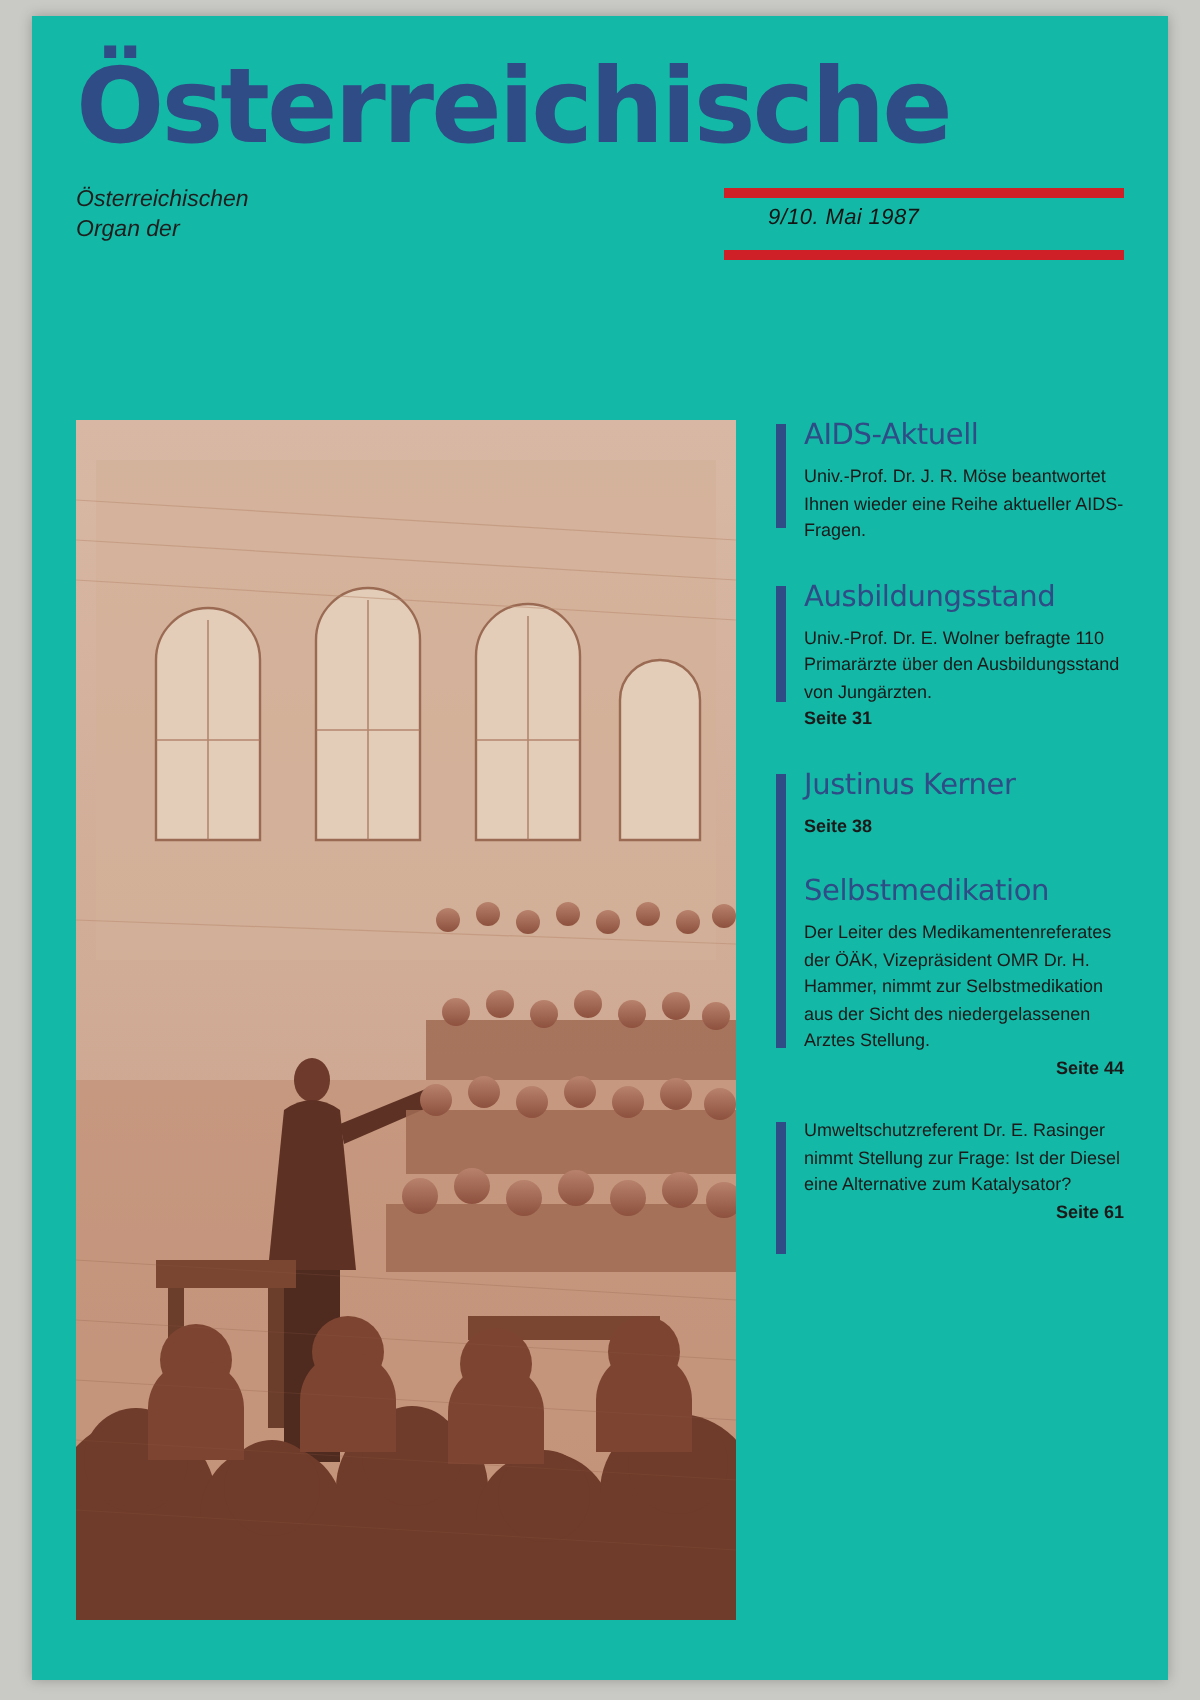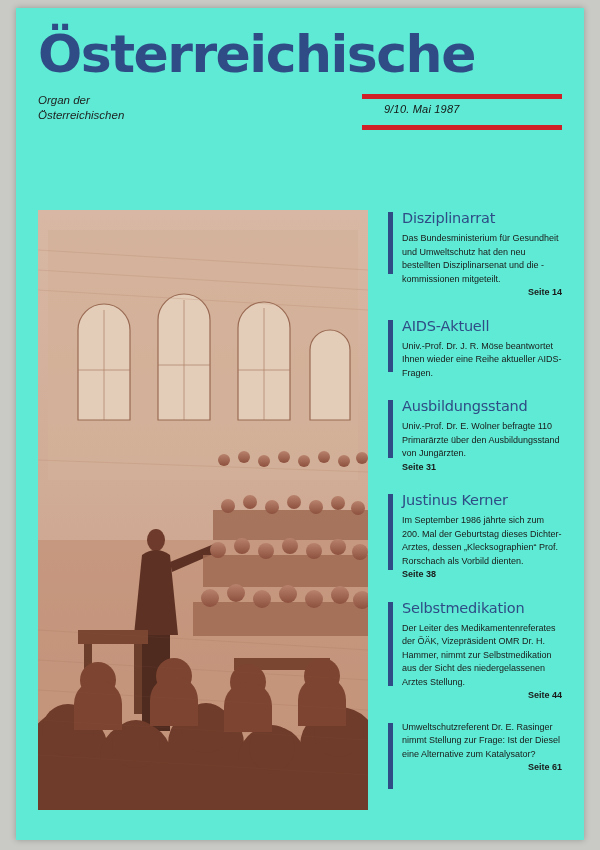--- a/index.html
+++ b/index.html
@@ -14,21 +14,21 @@
     font-family: "Liberation Sans", sans-serif;
   }
 
   
   #cover {
     position: absolute;
     left: 16px;
     top: 8px;
     width: 568px;
     height: 832px;
-    background: #5eead4;
+    background: #14b8a6;
     box-shadow: 0 0 6px rgba(0,0,0,0.25);
   }
 
   
   .masthead {
     position: absolute;
     left: 22px;
     top: 22px;
     width: 524px;
   }
@@ -132,22 +132,22 @@
   }
 </style>
 </head>
 <body>
 
 <div id="cover">
 
   <div class="masthead">
     <div class="mast-title">Österreichische</div>
     <div class="organ">
+      <div>Österreichischen</div>
       <div>Organ der</div>
-      <div>Österreichischen</div>
     </div>
   </div>
 
   <div class="datewrap">
     <div class="stripe s1"></div>
     <div class="stripe s2"></div>
     <div class="date-text">9/10. Mai 1987</div>
   </div>
 
   <div class="illo">
@@ -270,44 +270,37 @@
         <line x1="0" y1="450" x2="330" y2="470"></line>
         <line x1="0" y1="480" x2="330" y2="500"></line>
         <line x1="0" y1="510" x2="330" y2="530"></line>
         <line x1="0" y1="545" x2="330" y2="565"></line>
       </g>
     </svg>
   </div>
 
   <div class="toc">
 
-    <div class="toc-item">
-      <div class="toc-bar" style="height:62px"></div>
-      <div class="toc-head">Disziplinarrat</div>
-      <div class="toc-body">Das Bundesministerium für Gesundheit und Umweltschutz hat den neu bestellten Disziplinarsenat und die -kommissionen mitgeteilt.</div>
-      <div class="toc-body" style="text-align:right"><span class="page-ref">Seite 14</span></div>
-    </div>
 
     <div class="toc-item">
       <div class="toc-bar" style="height:52px"></div>
       <div class="toc-head">AIDS-Aktuell</div>
       <div class="toc-body">Univ.-Prof. Dr. J. R. Möse beantwortet Ihnen wieder eine Reihe aktueller AIDS-Fragen.</div>
     </div>
 
     <div class="toc-item">
       <div class="toc-bar" style="height:58px"></div>
       <div class="toc-head">Ausbildungsstand</div>
       <div class="toc-body">Univ.-Prof. Dr. E. Wolner befragte 110 Primarärzte über den Ausbildungsstand von Jungärzten.</div>
       <div class="toc-body" style="text-align:left"><span class="page-ref">Seite 31</span></div>
     </div>
 
     <div class="toc-item">
       <div class="toc-bar" style="height:76px"></div>
       <div class="toc-head">Justinus Kerner</div>
-      <div class="toc-body">Im September 1986 jährte sich zum 200. Mal der Geburtstag dieses Dichter-Arztes, dessen „Klecksographien“ Prof. Rorschach als Vorbild dienten.</div>
       <div class="toc-body" style="text-align:left"><span class="page-ref">Seite 38</span></div>
     </div>
 
     <div class="toc-item">
       <div class="toc-bar" style="height:84px"></div>
       <div class="toc-head">Selbstmedikation</div>
       <div class="toc-body">Der Leiter des Medikamentenreferates der ÖÄK, Vizepräsident OMR Dr. H. Hammer, nimmt zur Selbstmedikation aus der Sicht des niedergelassenen Arztes Stellung.</div>
       <div class="toc-body" style="text-align:right"><span class="page-ref">Seite 44</span></div>
     </div>
 

